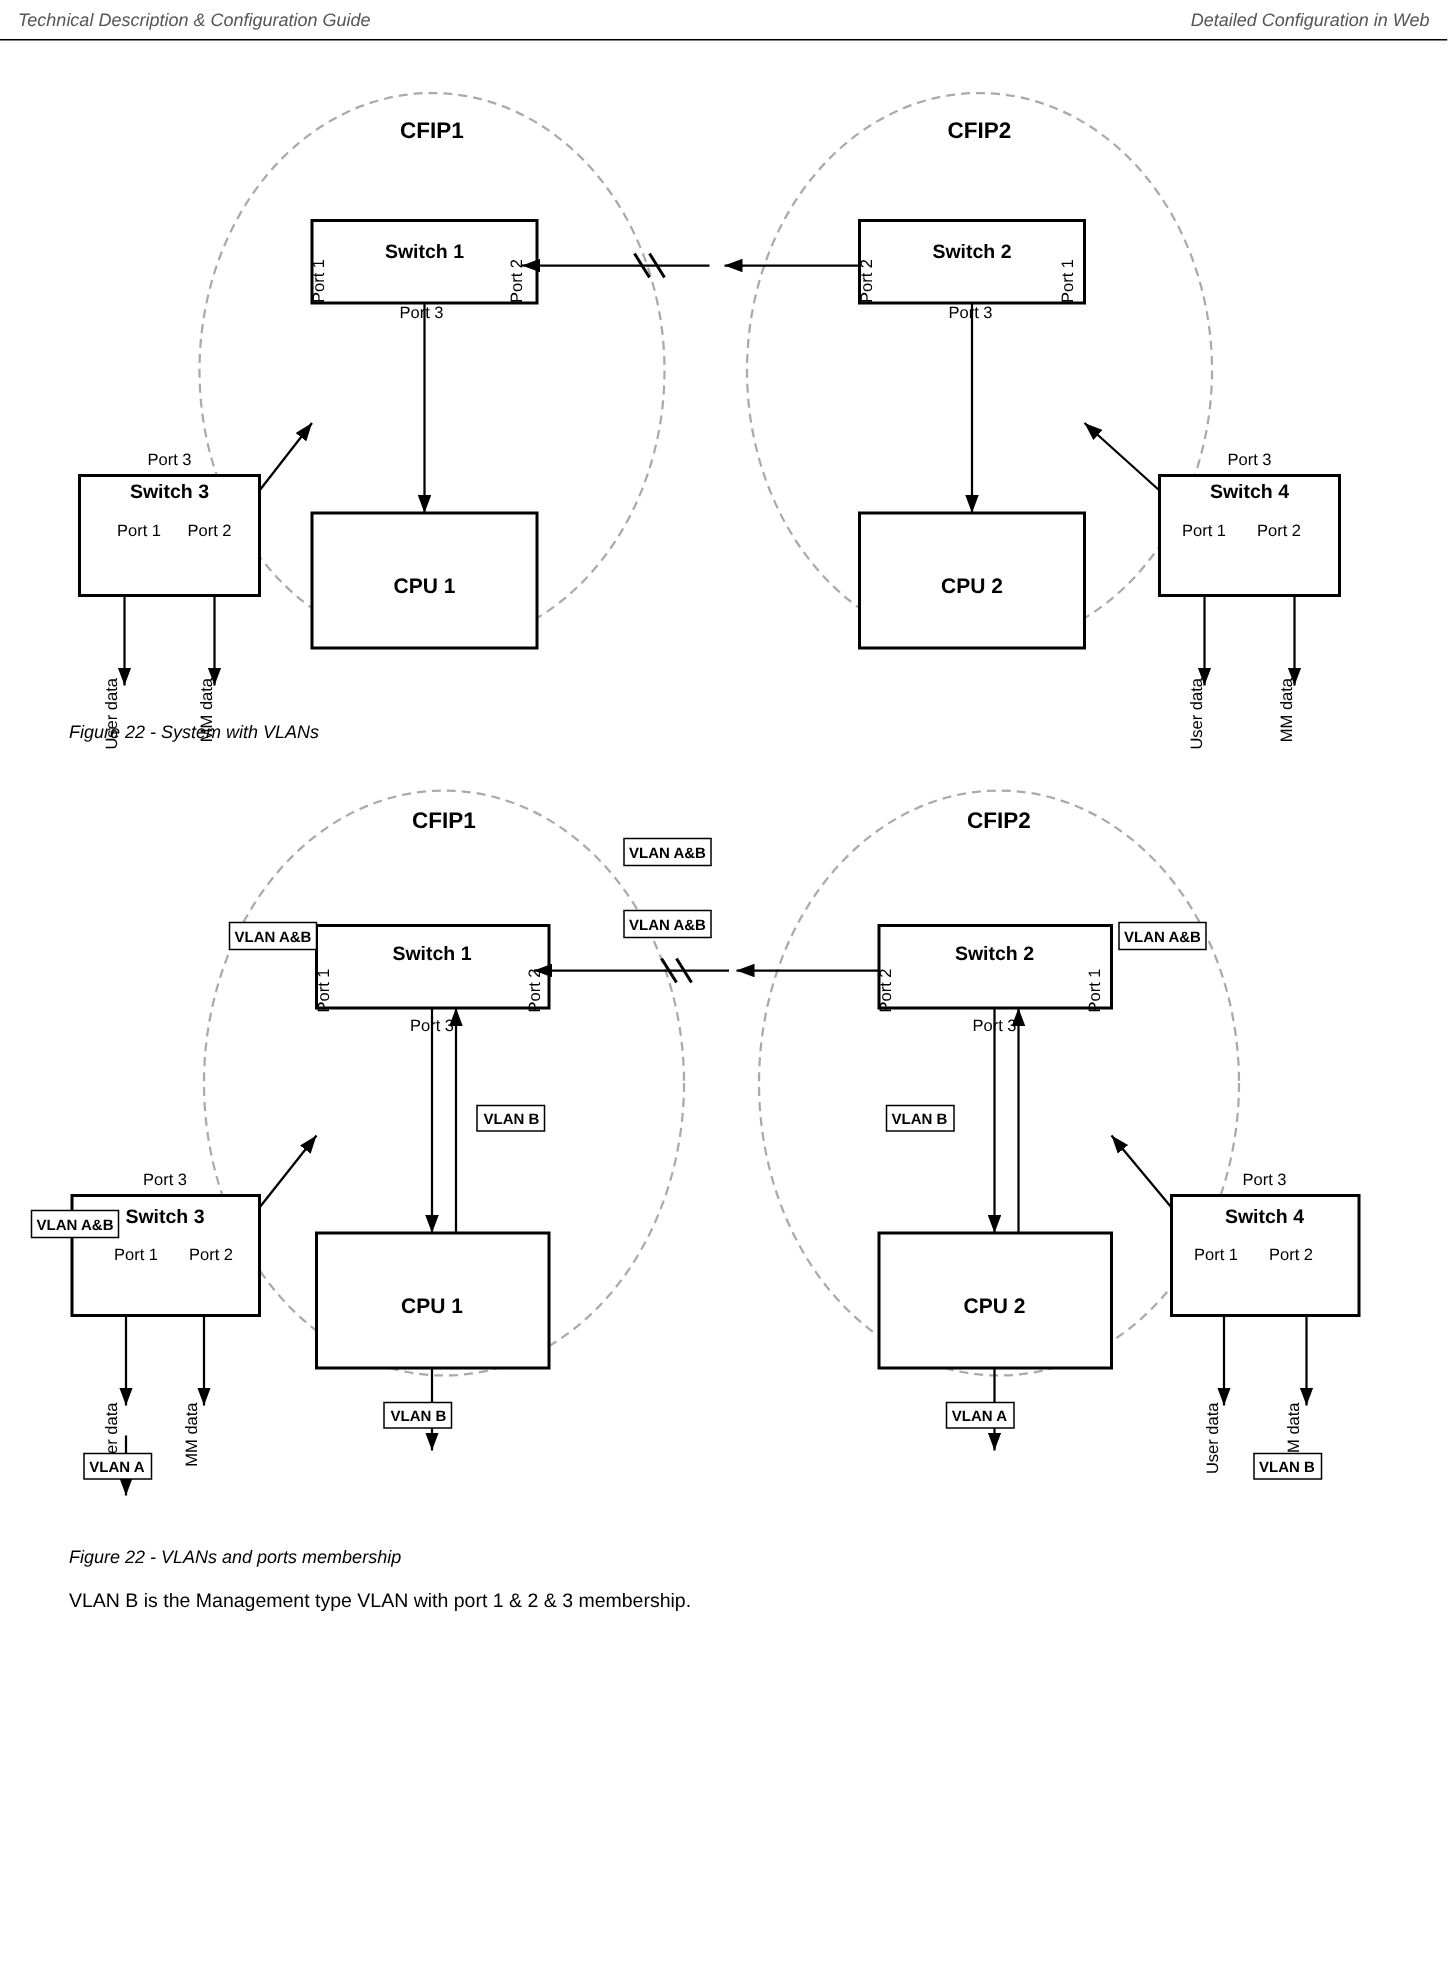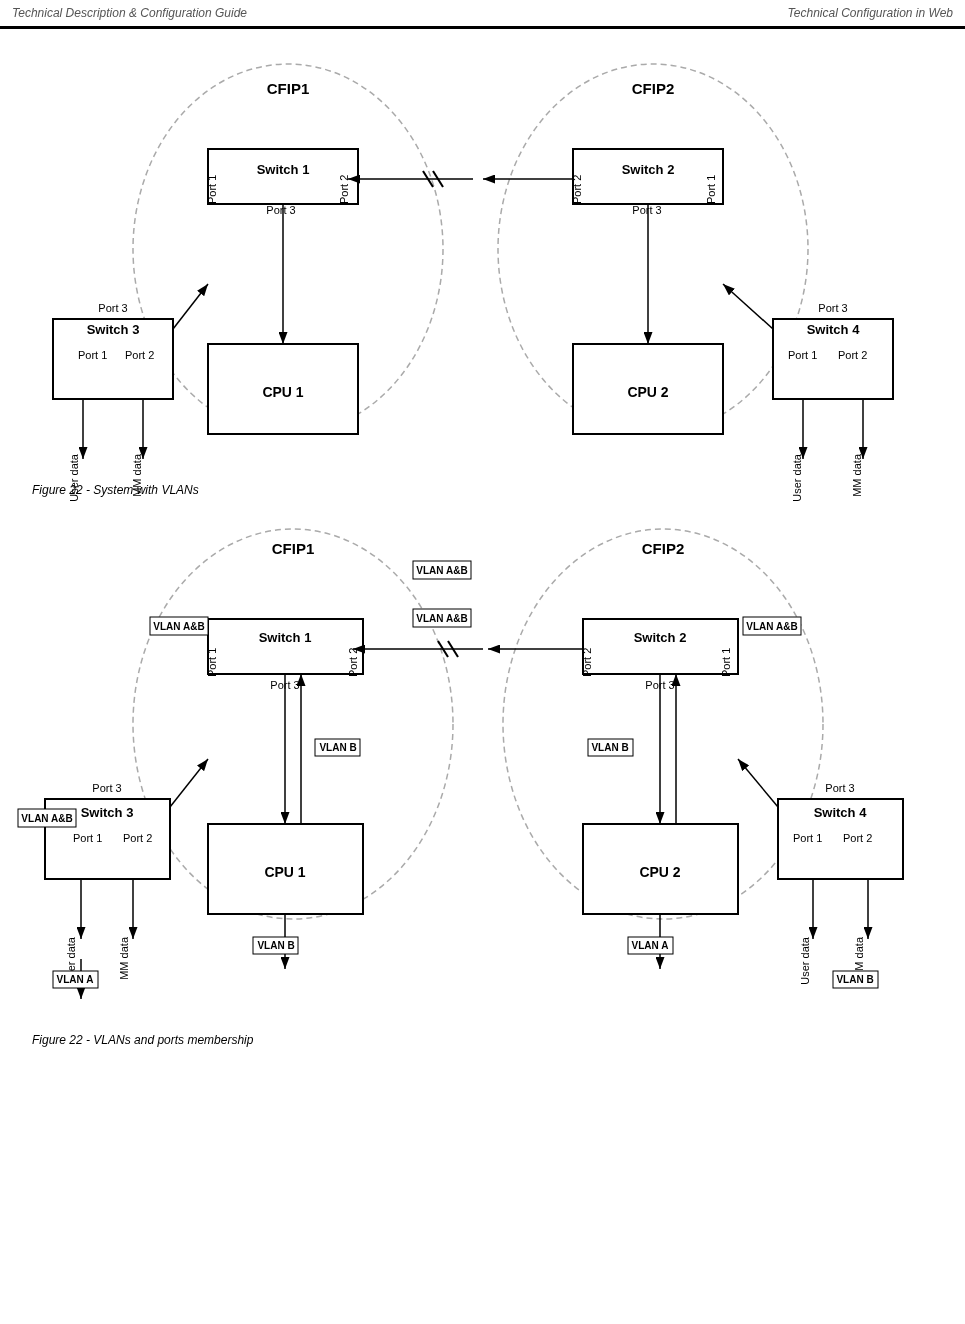--- a/index.html
+++ b/index.html
@@ -9,27 +9,27 @@
       width: 965px;
       min-height: 1324px;
       position: relative;
       font-size: 13px;
       color: #000;
     }
     .header-bar {
       display: flex;
       justify-content: space-between;
       padding: 6px 12px;
-      border-bottom: 3px solid #000000;
+      border-bottom: 1px solid #000000;
       font-size: 12px;
       color: #555;
       font-style: italic;
     }
     .page-content {
-      padding: 10px 12px;
+      padding: 10px 26px;
     }
 
     
     .diagram1-container {
       position: relative;
       width: 900px;
       height: 430px;
       margin: 10px auto 4px auto;
     }
     .diagram2-container {
@@ -58,21 +58,21 @@
     }
     .section-spacing {
       margin-top: 14px;
     }
   </style>
 </head>
 <body>
 
 <div class="header-bar">
   <span>Technical Description &amp; Configuration Guide</span>
-  <span>Technical Configuration in Web</span>
+  <span>Detailed Configuration in Web</span>
 </div>
 
 <div class="page-content">
 
 <div class="diagram1-container">
   <svg class="diagram-svg">
 
     <ellipse cx="255" cy="200" rx="155" ry="185" fill="none" stroke="#aaa" stroke-width="1.5" stroke-dasharray="6,4"></ellipse>
 
     <ellipse cx="620" cy="200" rx="155" ry="185" fill="none" stroke="#aaa" stroke-width="1.5" stroke-dasharray="6,4"></ellipse>
@@ -277,14 +277,15 @@
     <rect x="810" y="462" width="45" height="17" fill="white" stroke="black" stroke-width="1"></rect>
     <text x="832" y="474" text-anchor="middle" font-size="10" font-weight="bold" font-family="Arial">VLAN B</text>
 
   </svg>
 </div>
 
 <div class="figure-caption">Figure 22 - VLANs and ports membership</div>
 
 
 
+<div class="section-text">VLAN B is the Management type VLAN with port 1 &amp; 2 &amp; 3 membership.</div>
 
 </div>
 
 </body></html>

